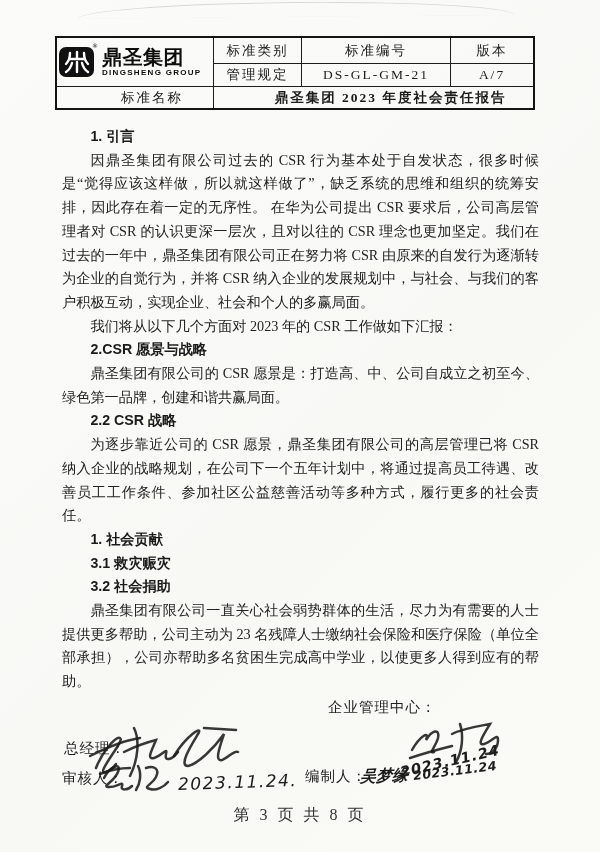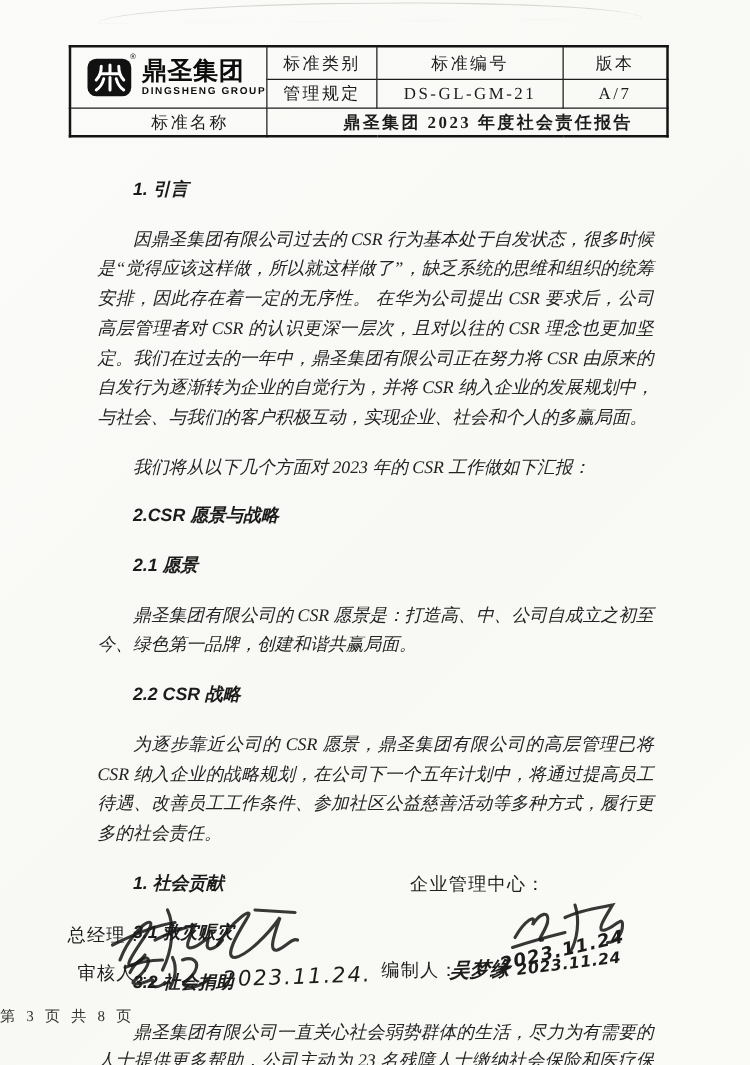--- a/index.html
+++ b/index.html
@@ -23,60 +23,60 @@
   }
   table.hdr td{
     border:1px solid #1d1d1d;text-align:center;vertical-align:middle;
     padding:0;font-size:13.5px;color:#1c1c1c;letter-spacing:2px;
   }
   td.logo-cell{width:156px;}
   td.c2{width:87px;} td.c3{width:148px;} td.c4{width:82px;}
   tr.r1 td{height:25px;} tr.r2 td{height:22px;} tr.r3 td{height:21px;padding-left:34px;}
   td.mono-code{letter-spacing:1px;font-size:14px;}
   td.name-value{font-weight:bold;font-size:14.5px;letter-spacing:.5px;}
-  .logo-wrap{display:flex;align-items:center;justify-content:flex-end;gap:5px;}
+  .logo-wrap{display:flex;align-items:center;justify-content:flex-start;gap:5px;}
   .logo-icon{position:relative;width:40px;height:34px;flex:0 0 auto;}
   .logo-icon .reg{
     position:absolute;right:-1px;top:-3px;font-size:6px;letter-spacing:0;
     font-family:"DejaVu Sans",sans-serif;color:#111;
   }
   .logo-text{text-align:left;line-height:1;}
   .logo-cn{
     font-family:"Liberation Sans","DejaVu Sans",sans-serif;
     font-weight:900;font-size:20px;letter-spacing:.5px;color:#0d0d0d;
   }
   .logo-en{
     font-family:"Liberation Sans","DejaVu Sans",sans-serif;
     font-weight:700;font-size:8px;letter-spacing:1.3px;color:#0d0d0d;margin-top:2px;
   }
   
   .doc{
     position:absolute;left:62px;top:125px;width:477px;
     font-size:14.2px;line-height:23.7px;text-align:justify;color:#232323;
   }
-  .doc p{margin:16px;text-indent:2em;font-style:italic;}
+  .doc p{margin:0;text-indent:2em;}
   .doc p.heading{
     font-family:"Liberation Sans","DejaVu Sans",sans-serif;
     font-weight:bold;color:#1b1b1b;
   }
   
   .sig-label{
     position:absolute;font-size:14.5px;color:#1f1f1f;letter-spacing:1px;white-space:nowrap;
   }
   .sig-svg{position:absolute;}
   .sig-svg path{fill:none;stroke:#1b1b1b;stroke-width:2.5;stroke-linecap:round;opacity:.88;}
   .hand{
     position:absolute;font-family:"DejaVu Sans",sans-serif;font-style:italic;
     color:#1c1c1c;white-space:nowrap;
   }
   .hand.cjk{font-family:"Liberation Serif","DejaVu Serif",serif;font-weight:bold;}
   
   .footer{
-    position:absolute;left:0;right:0;top:805px;text-align:left;
-    font-size:12px;letter-spacing:3px;color:#333;
+    position:absolute;left:0;right:0;top:805px;text-align:center;
+    font-size:16px;letter-spacing:3px;color:#333;
   }
 </style>
 </head>
 <body>
 
 <div class="page">
 
   <div class="scan-line"></div>
 
   <table class="hdr">
@@ -119,31 +119,30 @@
       <td colspan="3" class="name-value">鼎圣集团 2023 年度社会责任报告</td>
     </tr>
   </tbody>
     </table>
 
   <div class="doc">
       <p class="heading">1. 引言</p>
       <p>因鼎圣集团有限公司过去的 CSR 行为基本处于自发状态，很多时候是“觉得应该这样做，所以就这样做了”，缺乏系统的思维和组织的统筹安排，因此存在着一定的无序性。 在华为公司提出 CSR 要求后，公司高层管理者对 CSR 的认识更深一层次，且对以往的 CSR 理念也更加坚定。我们在过去的一年中，鼎圣集团有限公司正在努力将 CSR 由原来的自发行为逐渐转为企业的自觉行为，并将 CSR 纳入企业的发展规划中，与社会、与我们的客户积极互动，实现企业、社会和个人的多赢局面。</p>
       <p>我们将从以下几个方面对 2023 年的 CSR 工作做如下汇报：</p>
       <p class="heading">2.CSR 愿景与战略</p>
-      <p class="heading">2.1 愿景</p>
       <p>鼎圣集团有限公司的 CSR 愿景是：打造高、中、公司自成立之初至今、绿色第一品牌，创建和谐共赢局面。</p>
       <p class="heading">2.2 CSR 战略</p>
       <p>为逐步靠近公司的 CSR 愿景，鼎圣集团有限公司的高层管理已将 CSR 纳入企业的战略规划，在公司下一个五年计划中，将通过提高员工待遇、改善员工工作条件、参加社区公益慈善活动等多种方式，履行更多的社会责任。</p>
       <p class="heading">1. 社会贡献</p>
       <p class="heading">3.1 救灾赈灾</p>
       <p class="heading">3.2 社会捐助</p>
       <p>鼎圣集团有限公司一直关心社会弱势群体的生活，尽力为有需要的人士提供更多帮助，公司主动为 23 名残障人士缴纳社会保险和医疗保险（单位全部承担），公司亦帮助多名贫困生完成高中学业，以使更多人得到应有的帮助。</p>
     </div>
 
-  <span class="sig-label" style="left:54px;top:739px;">总经理：</span>
+  <span class="sig-label" style="left:64px;top:739px;">总经理：</span>
   <span class="sig-label" style="left:305px;top:698px;margin-left:23px;">企业管理中心：</span>
   <span class="sig-label" style="left:62px;top:769px;">审核人：</span>
   <span class="sig-label" style="left:305px;top:767px;">编制人：</span>
 
   <svg class="sig-svg" style="left:86px;top:722px;" width="160" height="62" viewBox="0 0 160 62">
     <path d="M10,46 C16,30 30,14 34,16 C38,18 24,34 18,46 C14,54 24,50 30,42"></path>
     <path d="M4,34 C20,26 40,18 54,16"></path>
     <path d="M48,6 C54,18 52,38 44,54"></path>
     <path d="M38,30 C50,24 62,20 70,18 C66,28 60,38 68,36 C76,34 82,24 80,32 C78,40 86,38 92,30"></path>
     <path d="M88,34 C100,14 118,2 112,12 C106,22 92,44 102,44 C112,42 128,26 138,12 C134,24 128,40 136,38 C142,36 148,28 152,30"></path>

